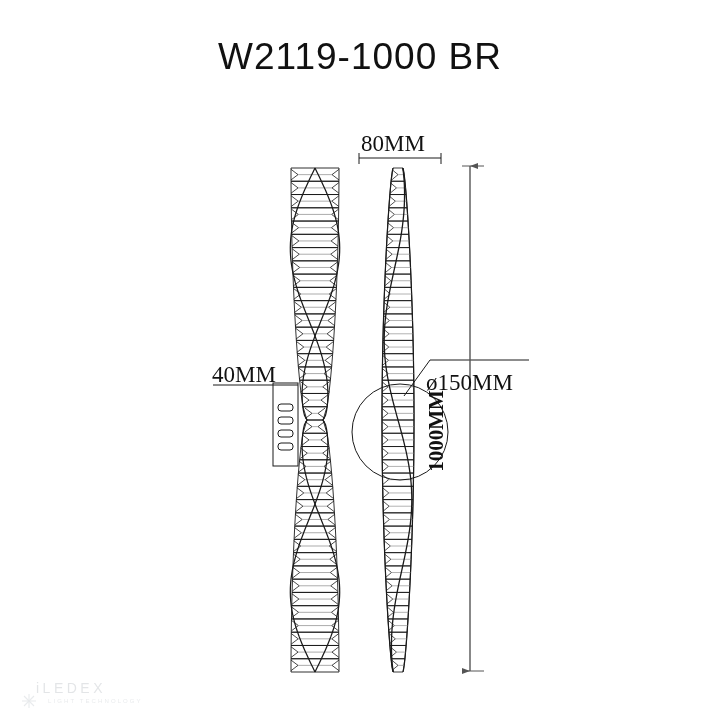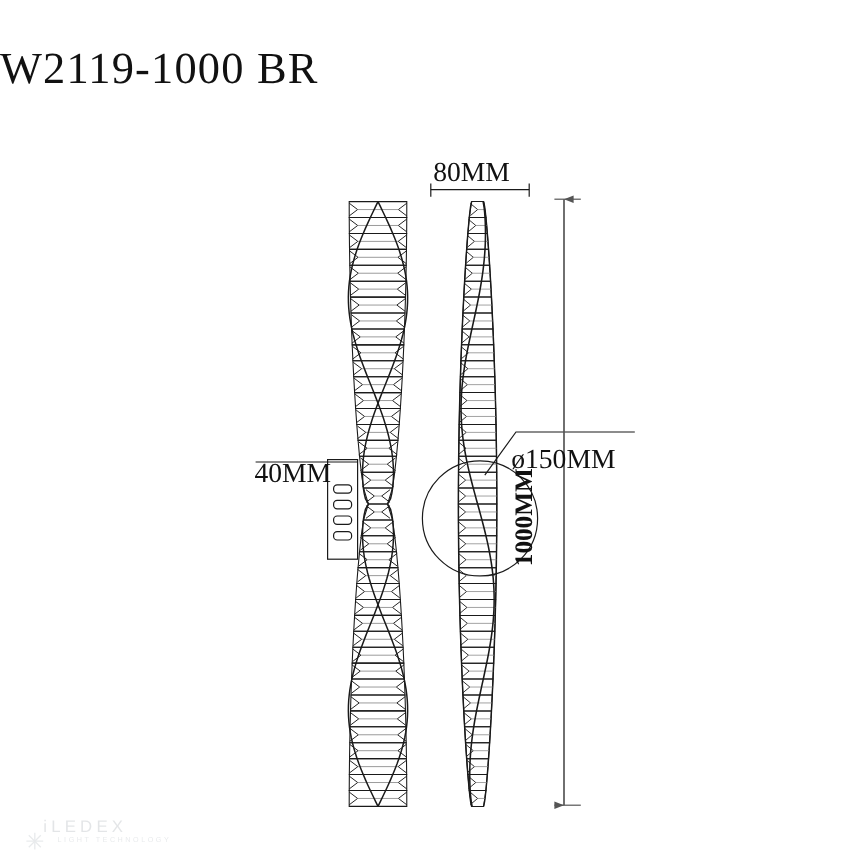--- a/index.html
+++ b/index.html
@@ -24,40 +24,41 @@
     left: 0;
     top: 0;
     width: 720px;
     height: 720px;
   }
   .title-text {
     position: absolute;
     left: 0;
     top: 36px;
     width: 720px;
-    font-family: Liberation Serif, serif;
+    text-align: center;
+    font-family: Liberation Sans, sans-serif;
     font-size: 37px;
     letter-spacing: 1px;
     color: #111111;
     white-space: pre;
   }
   .dim-label {
     position: absolute;
     font-family: "Liberation Serif", "DejaVu Serif", serif;
     font-size: 23px;
     color: #111111;
     white-space: nowrap;
   }
   #label-80mm {
     left: 361px;
     top: 131px;
   }
   #label-40mm {
     left: 212px;
-    top: 382px;
+    top: 362px;
   }
   #label-150mm {
     left: 426px;
     top: 334px;
     margin-top: 36px;
   }
   #label-1000mm {
     left: 424px;
     top: 376px;
     width: 110px;

